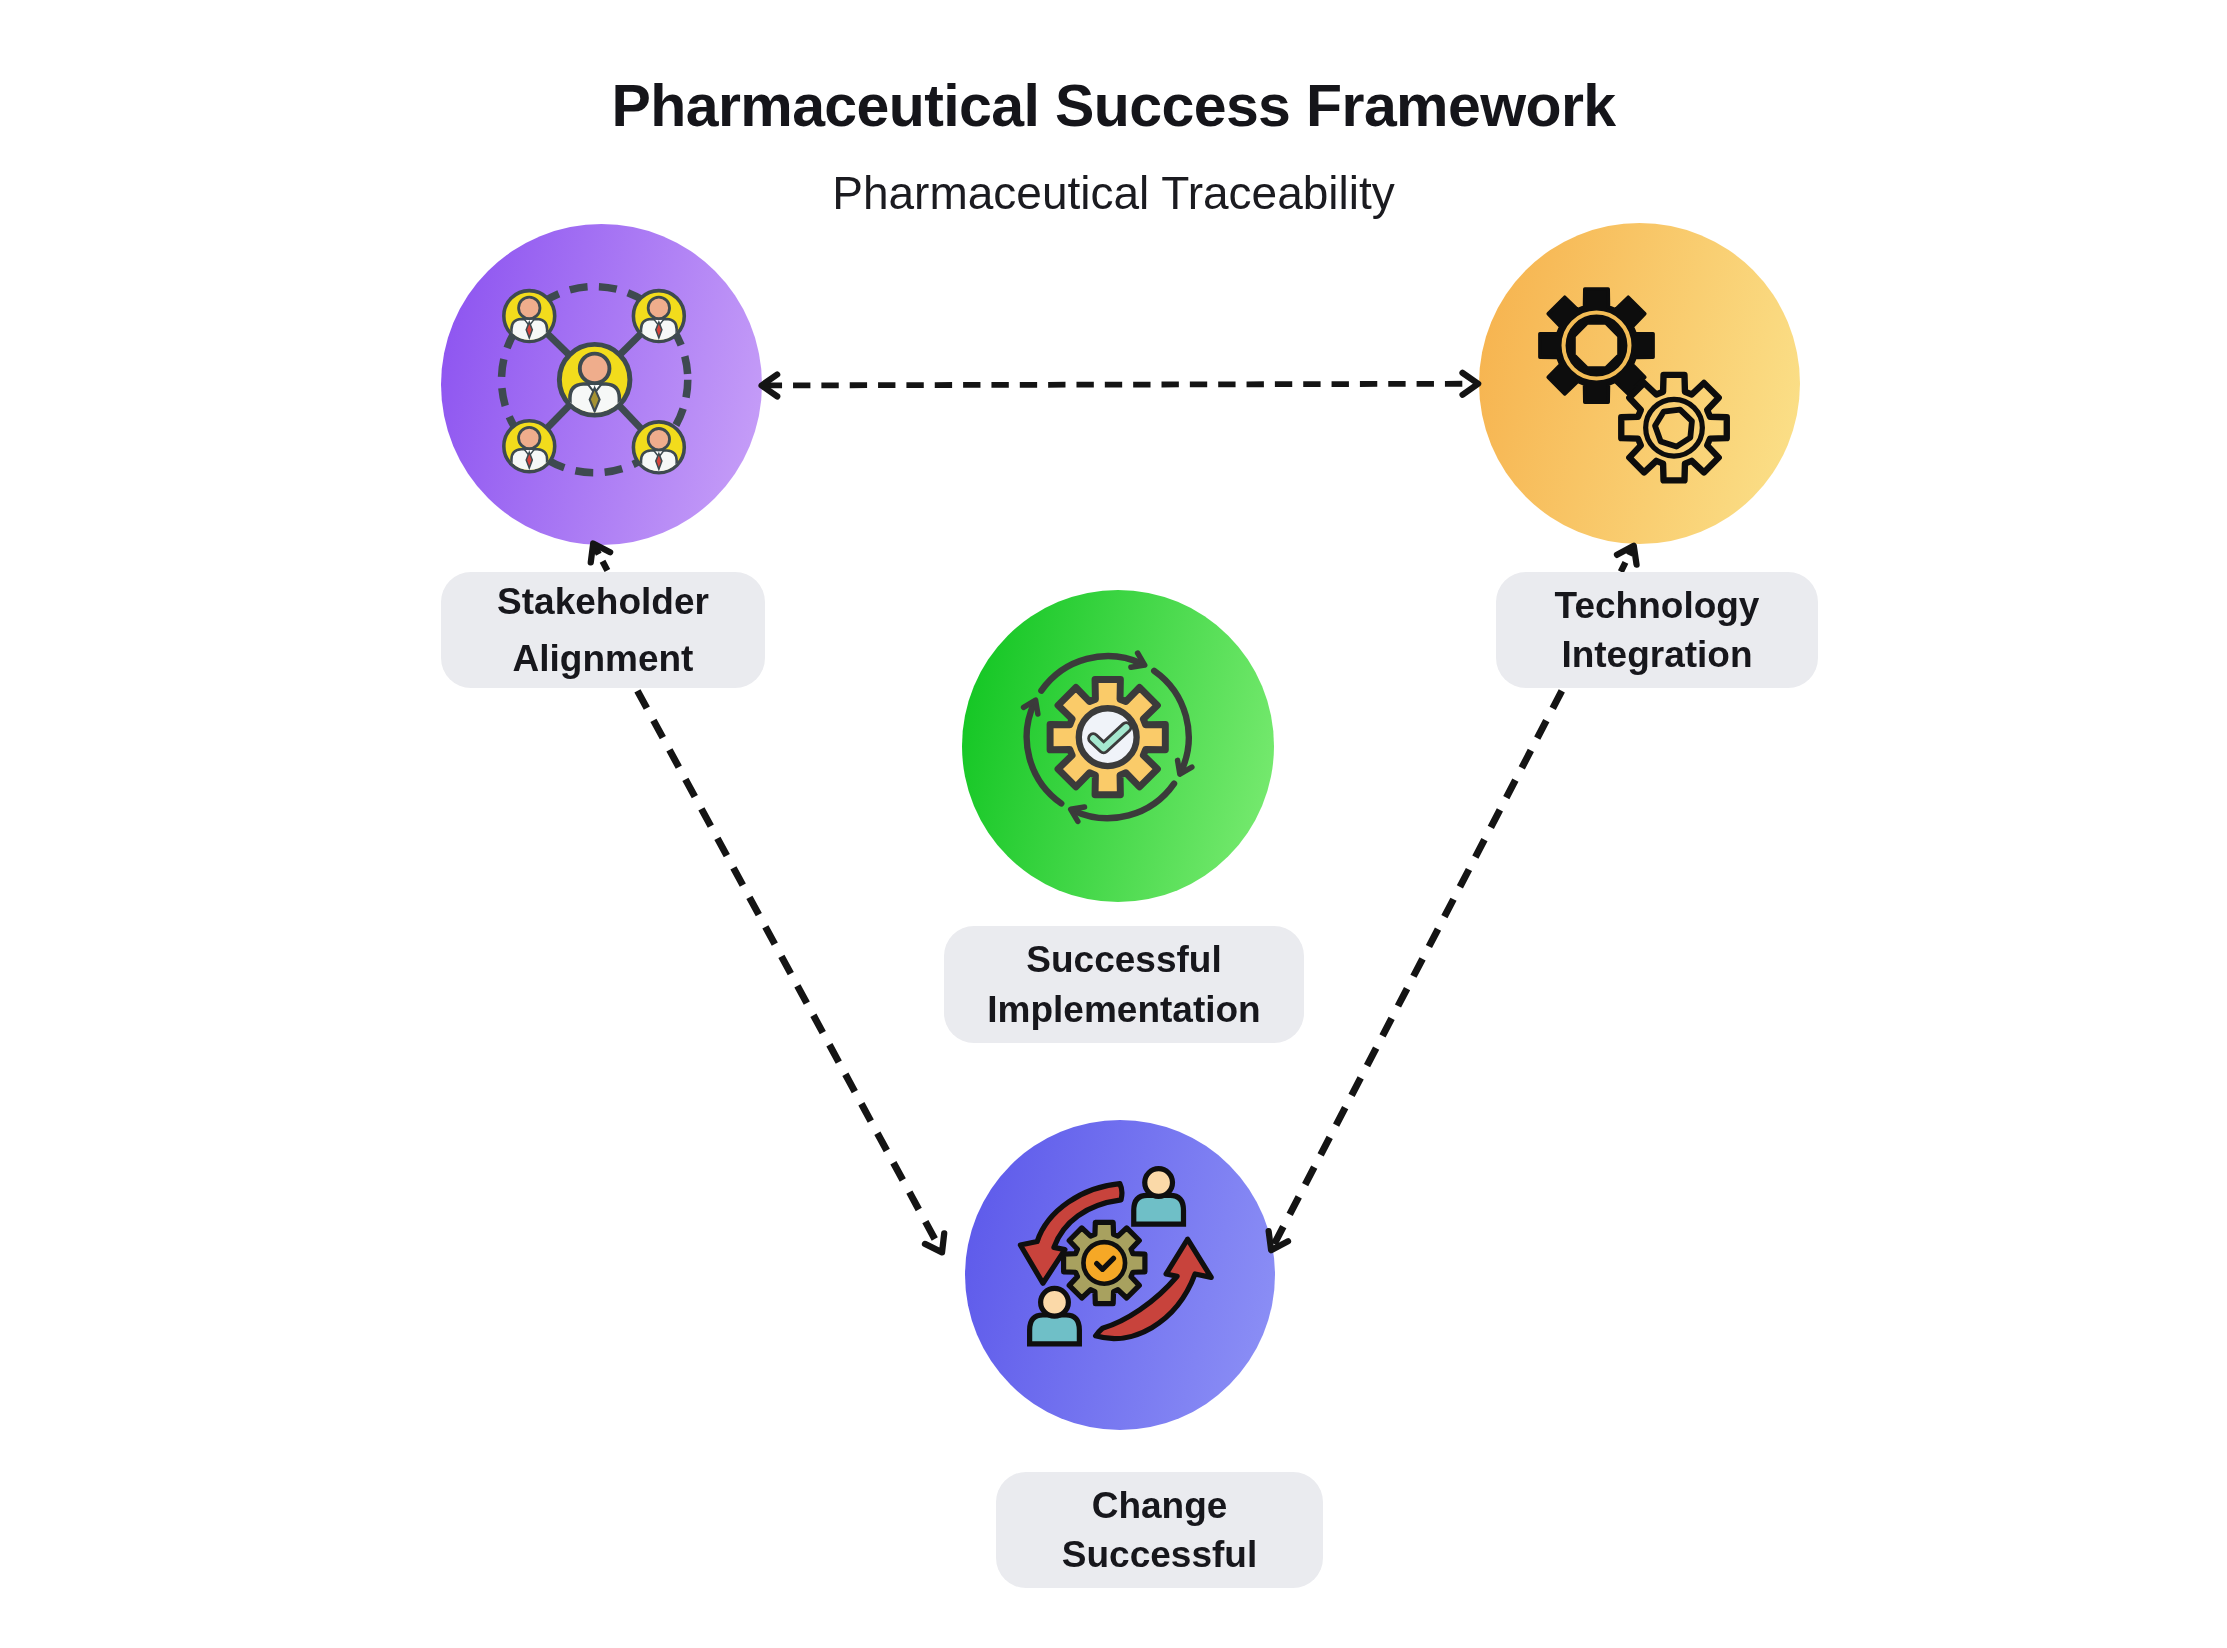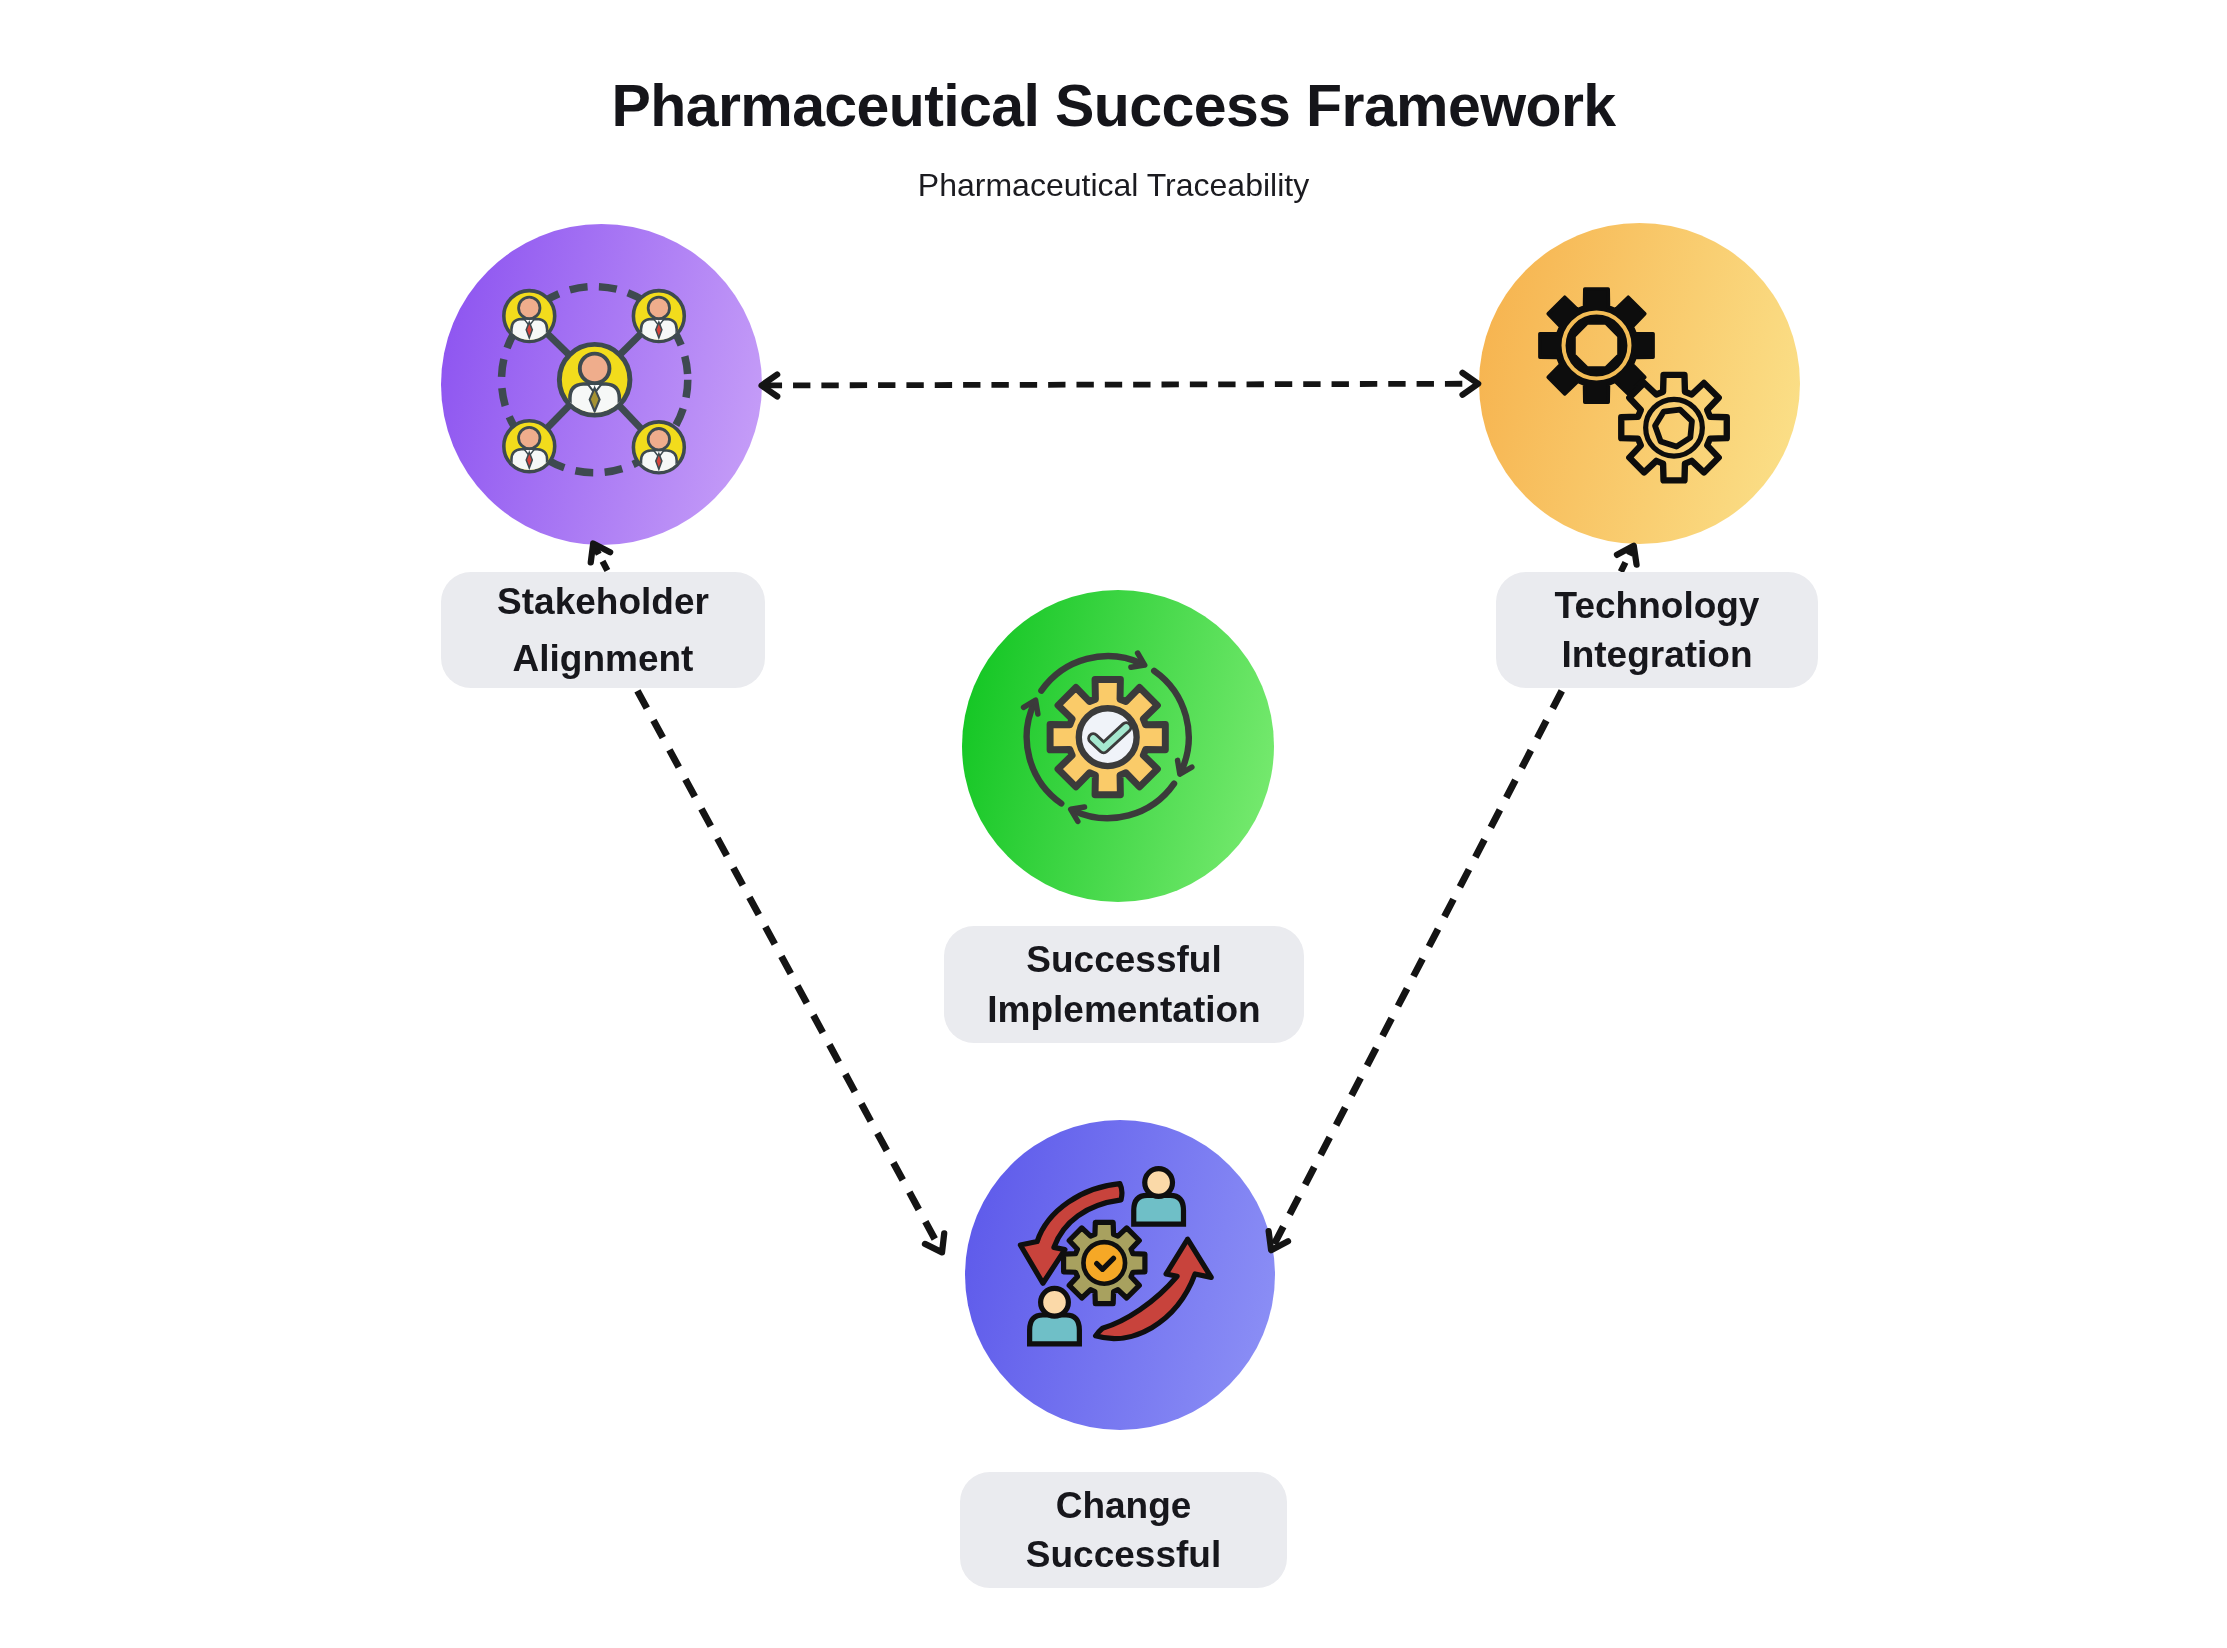--- a/index.html
+++ b/index.html
@@ -12,21 +12,21 @@
   }
   .title{
     position:absolute;left:0;right:0;top:74px;
     text-align:center;
     font-size:59px;font-weight:bold;color:#15151a;
     letter-spacing:-0.6px;line-height:1.1;
   }
   .subtitle{
     position:absolute;left:0;right:0;top:167px;
     text-align:center;
-    font-size:32px;font-weight:400;color:#1b1b20;
+    font-size:46px;font-weight:400;color:#1b1b20;
     line-height:1.15;
   }
   .node-circle{
     position:absolute;border-radius:50%;
   }
   .circle-stakeholder{left:441px;top:224px;width:321px;height:321px;}
   .circle-technology{left:1479px;top:223px;width:321px;height:321px;}
   .circle-success{left:962px;top:590px;width:312px;height:312px;}
   .circle-change{left:965px;top:1120px;width:310px;height:310px;}
   .svg-layer{
@@ -35,21 +35,21 @@
   .label-box{
     position:absolute;z-index:3;
     background:#EAEBEF;border-radius:30px;
     display:flex;flex-direction:column;align-items:center;justify-content:center;
     font-size:37px;font-weight:bold;color:#17171c;line-height:1.33;
     text-align:center;
   }
   .label-stakeholder{left:441px;top:572px;width:324px;height:116px;gap:8px;}
   .label-technology{left:1496px;top:572px;width:322px;height:116px;}
   .label-success{left:944px;top:926px;width:360px;height:117px;}
-  .label-change{left:960px;top:1472px;width:327px;height:116px;}
+  .label-change{left:996px;top:1472px;width:327px;height:116px;}
 </style>
 </head>
 <body>
 
 <div class="canvas">
 
   <div class="title">Pharmaceutical Success Framework</div>
   <div class="subtitle">Pharmaceutical Traceability</div>
 
   <div class="node-circle circle-stakeholder" style="background: linear-gradient(103deg, rgb(138, 80, 240), rgb(201, 162, 248));"></div>

